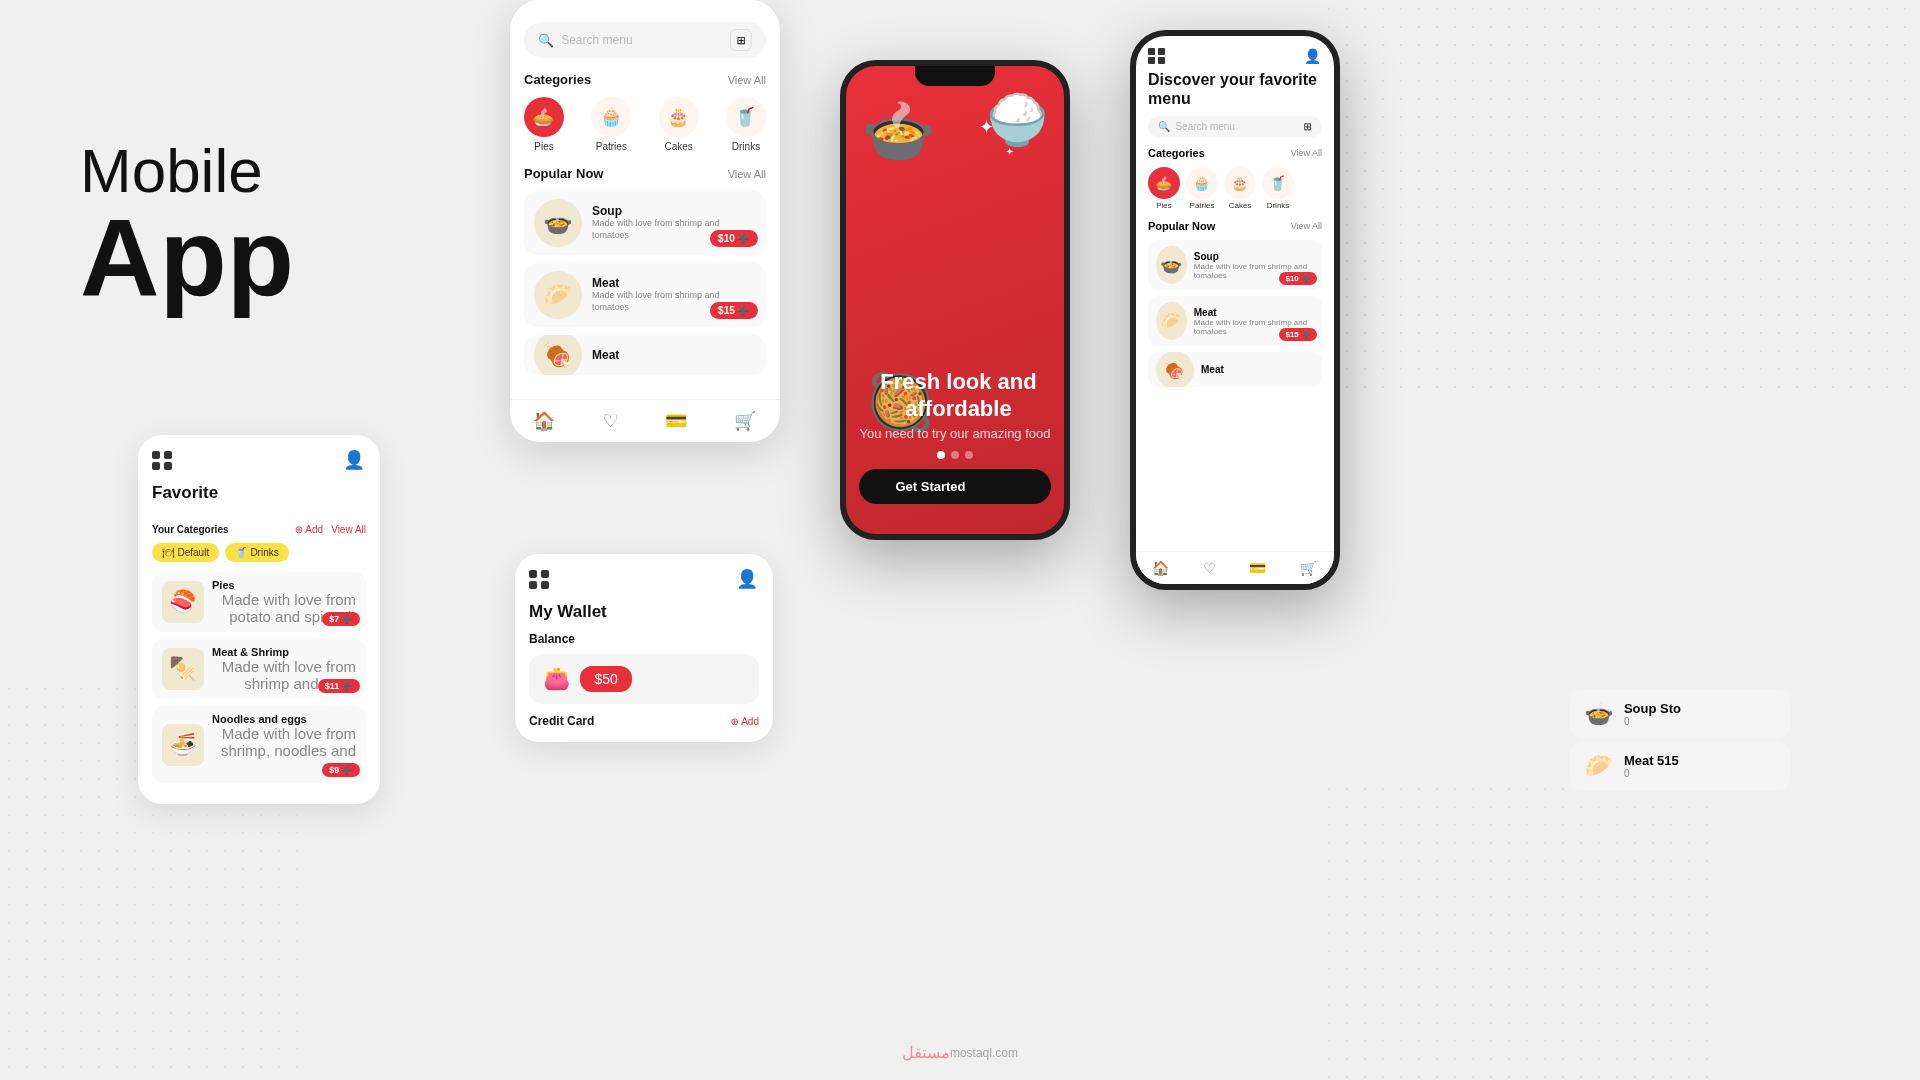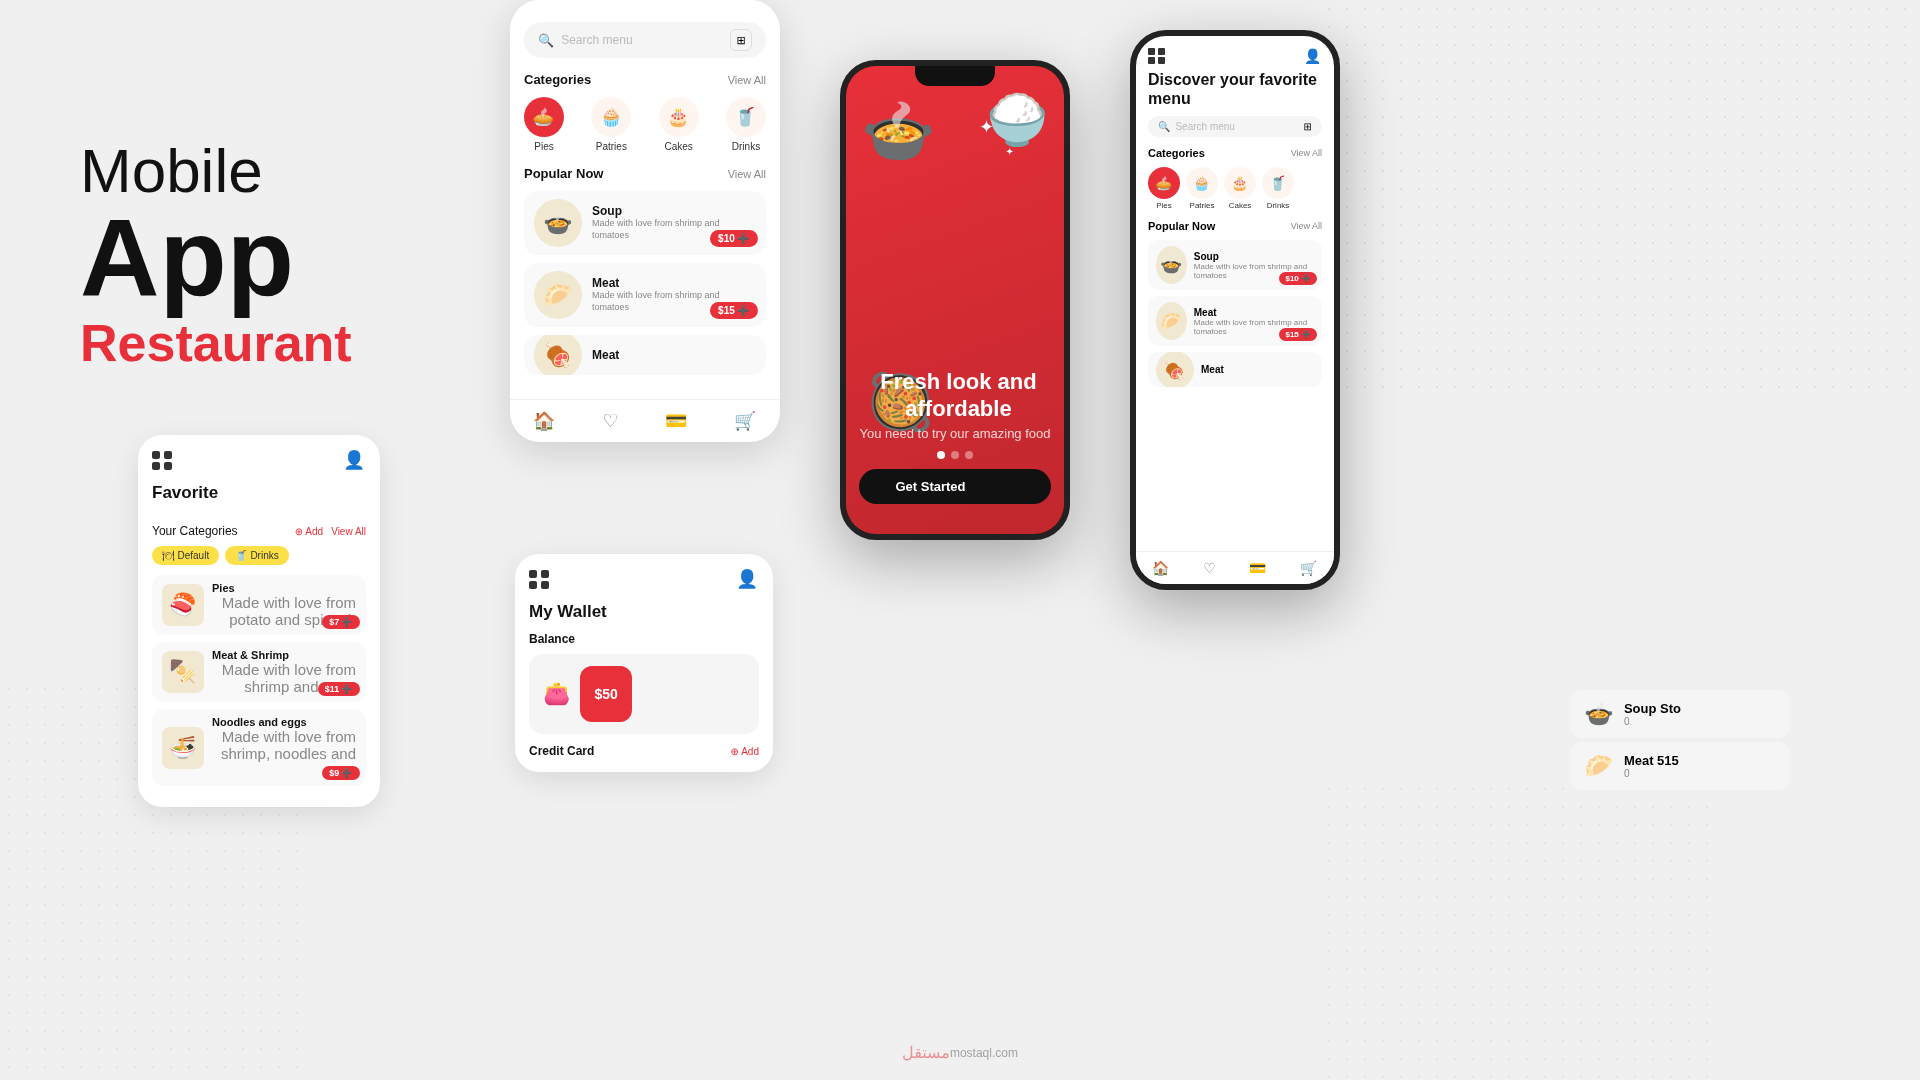--- a/index.html
+++ b/index.html
@@ -189,21 +189,21 @@
     }
     .grid-icon { display: grid; grid-template-columns: 1fr 1fr; gap: 3px; width: 20px; }
     .grid-dot { width: 8px; height: 8px; background: #333; border-radius: 2px; }
     .user-icon { font-size: 18px; color: #444; }
 
     .panel-title { font-size: 17px; font-weight: 700; color: #111; margin-bottom: 21px; }
     .your-categories-row {
       display: flex; justify-content: space-between; align-items: center;
       margin-bottom: 8px;
     }
-    .your-cat-label { font-size: 12px; font-weight: 400; color: #111; }
+    .your-cat-label { font-size: 10px; font-weight: 700; color: #111; }
     .your-cat-actions { display: flex; gap: 8px; }
     .your-cat-btn { font-size: 10px; color: #e8303a; }
 
     .cat-tags { display: flex; gap: 6px; margin-bottom: 10px; }
     .cat-tag {
       background: #fde047;
       border-radius: 12px;
       padding: 4px 10px;
       font-size: 10px;
       color: #333;
@@ -262,23 +262,23 @@
       display: flex;
       align-items: center;
       gap: 10px;
       margin-bottom: 10px;
     }
     .wallet-icon { font-size: 22px; }
     .balance-amount {
       background: #e8303a;
       color: #fff;
       border-radius: 12px;
-      padding: 20px 14px;
+      padding: 5px 14px;
       font-size: 14px;
-      font-weight: 700;
+      font-weight: 400;
     }
     .credit-card-row {
       display: flex;
       justify-content: space-between;
       align-items: center;
     }
     .credit-label { font-size: 12px; font-weight: 600; color: #111; }
     .add-btn { font-size: 10px; color: #e8303a; }
 
     
@@ -502,21 +502,20 @@
 </head>
 <body>
 
 <div class="dot-pattern"></div>
 <div class="dot-pattern-bottom-left"></div>
 <div class="dot-pattern-bottom-right"></div>
 
 <div class="hero-text">
   <div class="hero-mobile">Mobile</div>
   <div class="hero-app">App</div>
-  <div class="hero-restaurant">Restaurant</div>
 </div>
 
 <div class="center-phone">
 
   <div style="height:10px;background:#fff;"></div>
   <div class="phone-inner">
 
     <div class="search-bar">
       <span class="search-bar-icon">🔍</span>
       <span class="search-bar-text">Search menu</span>

